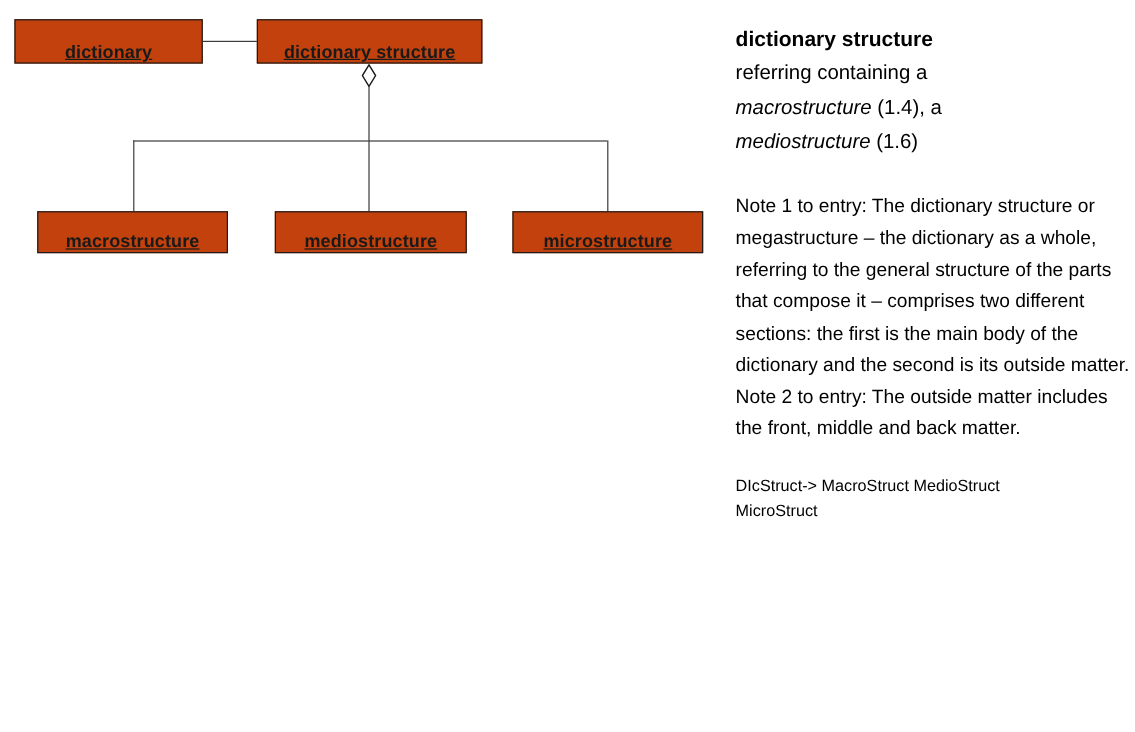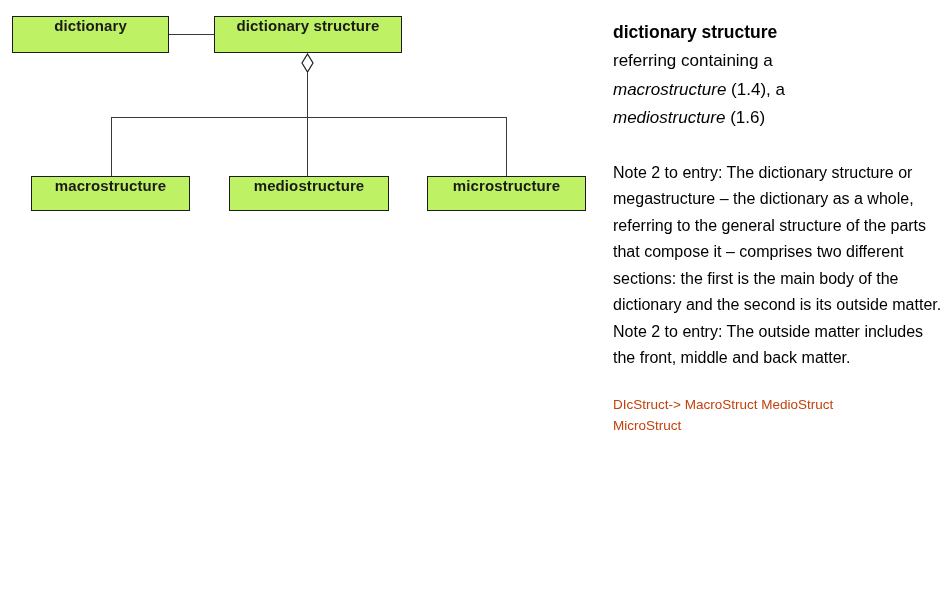--- a/index.html
+++ b/index.html
@@ -10,28 +10,29 @@
     background: #ffffff;
     font-family: "Liberation Sans", sans-serif;
     color: #000000;
     overflow: hidden;
   }
   
   .dbox {
     position: absolute;
     box-sizing: border-box;
     border: 1.5px solid #1c1c1c;
-    background: #bef264;
+    background: #c2410c;
     display: flex;
-    align-items: flex-start;
+    align-items: flex-end;
     justify-content: center;
     font-weight: bold;
     font-size: 15px;
     color: #1a1a1a;
     letter-spacing: 0.1px;
+    text-decoration: underline;
   }
   .line { position: absolute; background: #3a3a3a; }
   .diamond { position: absolute; }
   
   .panel {
     position: absolute;
     left: 613px;
     top: 18px;
     width: 332px;
     color: #000000;
@@ -90,24 +91,24 @@
     </div>
     <div class="defline">
       <span class="it">macrostructure</span><span> (1.4), a</span>
     </div>
     <div class="defline">
       <span class="it">mediostructure</span><span> (1.6)</span>
     </div>
 
 
     <div class="notes">
-      <div>Note 2 to entry: The dictionary structure or megastructure – the dictionary as a whole, referring to the general structure of the parts that compose it – comprises two different sections: the first is the main body of the dictionary and the second is its outside matter.</div>
+      <div>Note 1 to entry: The dictionary structure or megastructure – the dictionary as a whole, referring to the general structure of the parts that compose it – comprises two different sections: the first is the main body of the dictionary and the second is its outside matter.</div>
       <div>Note 2 to entry: The outside matter includes the front, middle and back matter.</div>
     </div>
 
-    <div class="blue-block" style="color:#c2410c">
+    <div class="blue-block" style="color:#000000">
       <div>DIcStruct-&gt; MacroStruct MedioStruct</div>
       <div>MicroStruct</div>
     </div>
 
   </div>
 
 </div>
 
 </body></html>

